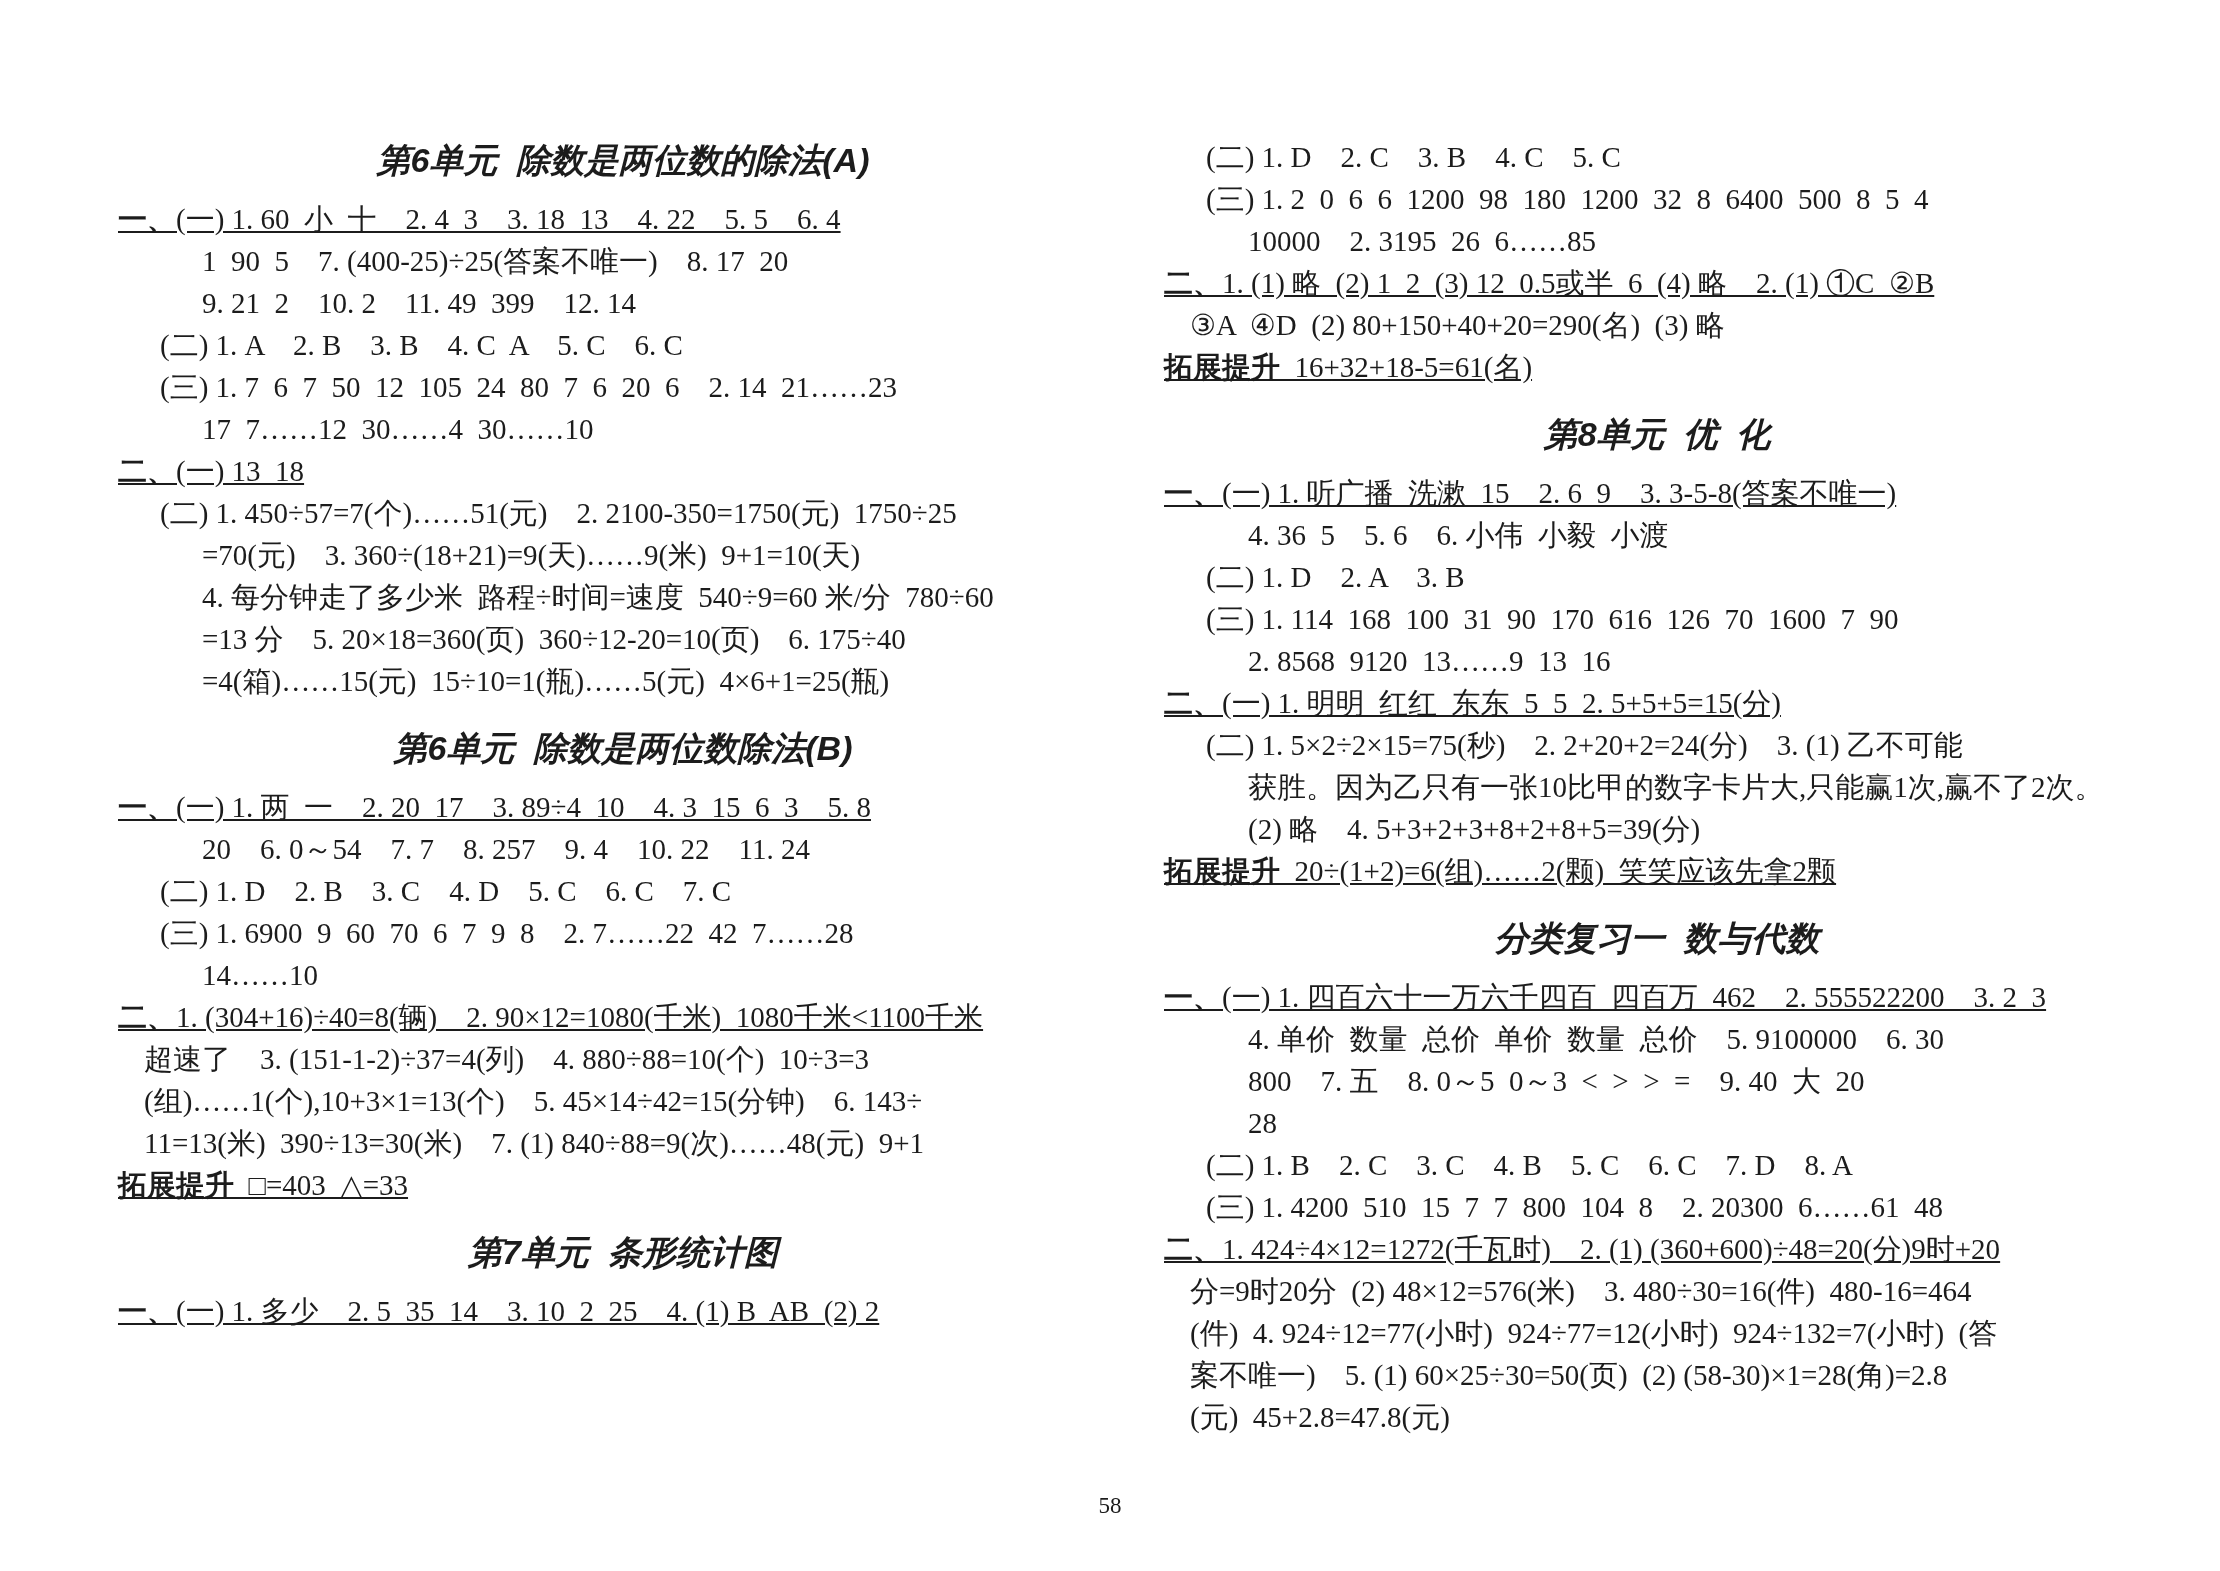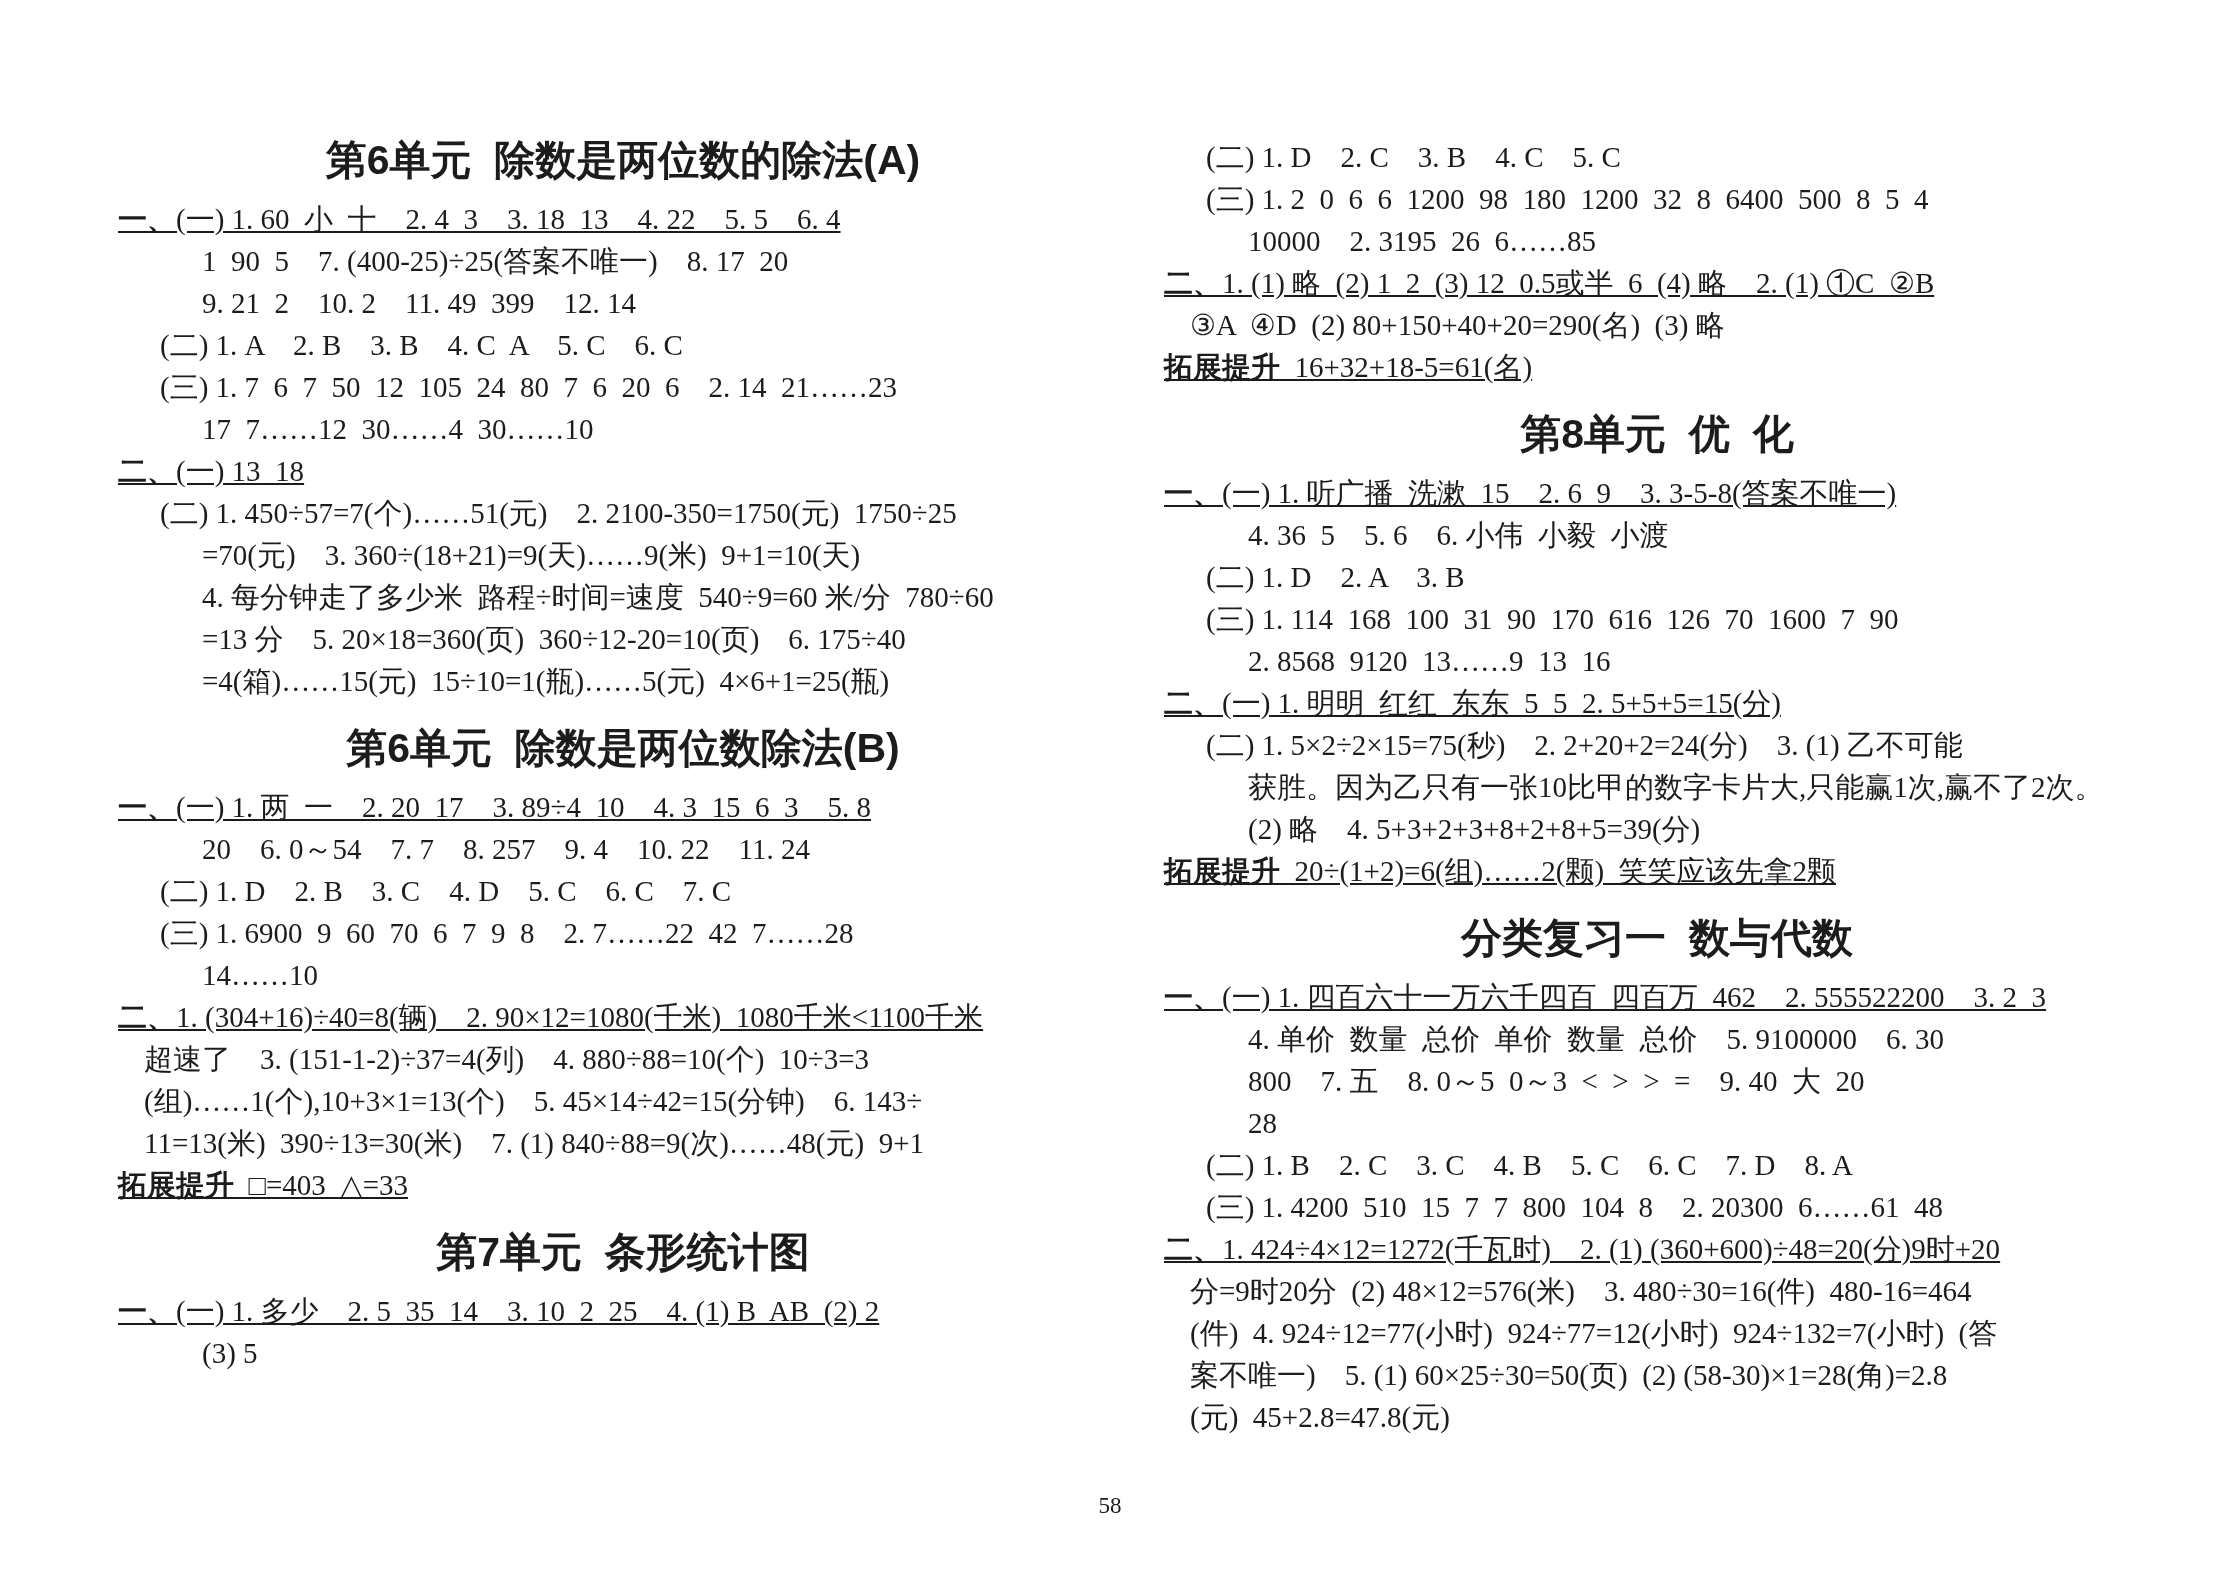--- a/index.html
+++ b/index.html
@@ -13,25 +13,26 @@
     color:#1c1c1c;
     overflow:hidden;
   }
   .columns{display:flex;gap:36px;}
   .col{flex:0 0 auto;}
   .col-left{width:1010px;}
   .col-right{width:986px;}
   .section-heading{
     font-family:"Liberation Sans","DejaVu Sans",sans-serif;
     font-weight:bold;
-    font-size:41px;
+    font-size:34px;
     line-height:48px;
     text-align:center;
     white-space:pre;
     margin:22px 0 14px 0;
+    font-style:italic;
   }
   .section:first-child .section-heading{margin-top:0;}
   .line{
     font-size:29px;
     line-height:42px;
     white-space:pre;
   }
   .ind0{padding-left:0;text-decoration:underline;}
   .ind1{padding-left:42px;}
   .ind2{padding-left:84px;}
@@ -78,21 +79,20 @@
           <div class="line ind2">14……10</div>
           <div class="line ind0"><span class="pre">二、</span>1. (304+16)÷40=8(辆)    2. 90×12=1080(千米)  1080千米&lt;1100千米</div>
           <div class="line ind3">超速了    3. (151-1-2)÷37=4(列)    4. 880÷88=10(个)  10÷3=3</div>
           <div class="line ind3">(组)……1(个),10+3×1=13(个)    5. 45×14÷42=15(分钟)    6. 143÷</div>
           <div class="line ind3">11=13(米)  390÷13=30(米)    7. (1) 840÷88=9(次)……48(元)  9+1</div>
           <div class="line ind0"><span class="pre">拓展提升</span>  □=403  △=33</div>
         </div>
         <div class="section">
           <div class="section-heading">第7单元  条形统计图</div>
           <div class="line ind0"><span class="pre">一、</span>(一) 1. 多少    2. 5  35  14    3. 10  2  25    4. (1) B  AB  (2) 2</div>
-          <div class="line ind2">(3) 5</div>
         </div>
       </div>
     <div class="col col-right">
         <div class="section">
           <div class="line ind1">(二) 1. D    2. C    3. B    4. C    5. C</div>
           <div class="line ind1">(三) 1. 2  0  6  6  1200  98  180  1200  32  8  6400  500  8  5  4</div>
           <div class="line ind2">10000    2. 3195  26  6……85</div>
           <div class="line ind0"><span class="pre">二、</span>1. (1) 略  (2) 1  2  (3) 12  0.5或半  6  (4) 略    2. (1) ①C  ②B</div>
           <div class="line ind3">③A  ④D  (2) 80+150+40+20=290(名)  (3) 略</div>
           <div class="line ind0"><span class="pre">拓展提升</span>  16+32+18-5=61(名)</div>

